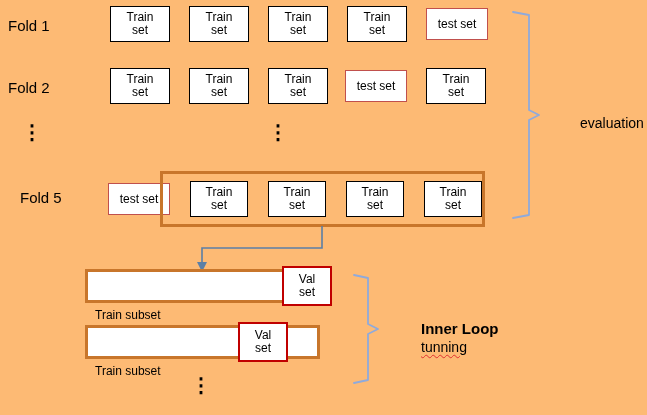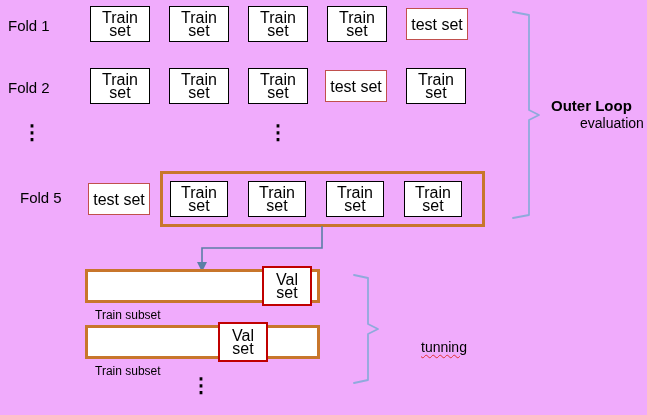--- a/index.html
+++ b/index.html
@@ -8,46 +8,47 @@
     background: #ffffff;
   }
   body {
     font-family: "Liberation Sans", sans-serif;
     color: #000000;
   }
   #canvas {
     position: relative;
     width: 647px;
     height: 415px;
-    background: #f0abfc;
+    background: #fdba74;
     overflow: hidden;
   }
   .abs { position: absolute; }
 
   
   .fold-label {
     font-size: 15px;
     color: #000;
     white-space: nowrap;
     line-height: 1;
   }
 
   
   .set-box {
     box-sizing: border-box;
     display: flex;
     align-items: center;
     justify-content: center;
     text-align: center;
-    font-size: 16px;
+    font-size: 12px;
     line-height: 13px;
     color: #000;
     background: #ffffff;
     border: 1.5px solid #000000;
     white-space: pre-line;
+    margin-left: 20px;
   }
   .set-box.train  { border-color: #000000; }
   .set-box.test   { border-color: #C0504D; }
   .set-box.val    { border-color: #C00000; border-width: 2px; }
 
   
   .group-orange {
     box-sizing: border-box;
     border: 3px solid #C8762B;
     background: transparent;
@@ -142,21 +143,20 @@
 set</div>
   <div class="abs set-box train" style="left:326px; top:181px; width:58px; height:36px;">Train
 set</div>
   <div class="abs set-box train" style="left:404px; top:181px; width:58px; height:36px;">Train
 set</div>
 
   <svg class="abs" style="left:505px; top:8px;" width="40" height="215">
     <path d="M 8 4 L 24 7 L 24 102 L 34 107 L 24 112 L 24 207 L 8 210" fill="none" stroke="#8FAADC" stroke-width="1.8" stroke-linecap="round" stroke-linejoin="round"></path>
   </svg>
 
-  <div class="abs loop-title" style="left:551px; top:98px;">Outer Loop</div>
   <div class="abs loop-sub" style="left:580px; top:116px;">evaluation</div>
 
   <svg class="abs" style="left:192px; top:226px;" width="142" height="48">
     <path d="M 130 0 L 130 22 L 10 22 L 10 38" fill="none" stroke="#5B7FA6" stroke-width="1.6" stroke-linecap="square" stroke-linejoin="miter"></path>
     <path d="M 10 46 L 5 36 L 15 36 Z" fill="#5B7FA6"></path>
   </svg>
 
   <div class="abs subset-bar" style="left:85px; top:269px; width:235px; height:34px;"></div>
   <div class="abs subset-bar-label" style="left:95px; top:281px;">Train subset</div>
   <div class="abs set-box val" style="left:262px; top:266px; width:50px; height:40px;">Val
@@ -166,15 +166,16 @@
   <div class="abs subset-bar-label" style="left:95px; top:337px;">Train subset</div>
   <div class="abs set-box val" style="left:218px; top:322px; width:50px; height:40px;">Val
 set</div>
 
   <div class="abs vdots" style="left:191px; top:375px;">⋮</div>
 
   <svg class="abs" style="left:348px; top:272px;" width="34" height="118">
     <path d="M 6 3 L 20 6 L 20 52 L 30 57 L 20 62 L 20 108 L 6 111" fill="none" stroke="#8FAADC" stroke-width="1.8" stroke-linecap="round" stroke-linejoin="round"></path>
   </svg>
 
+  <div class="abs loop-title" style="left:421px; top:321px;">Inner Loop</div>
   <div class="abs loop-sub misspelled" style="left:421px; top:340px;">tunning</div>
 
 </div>
 
 </body></html>

